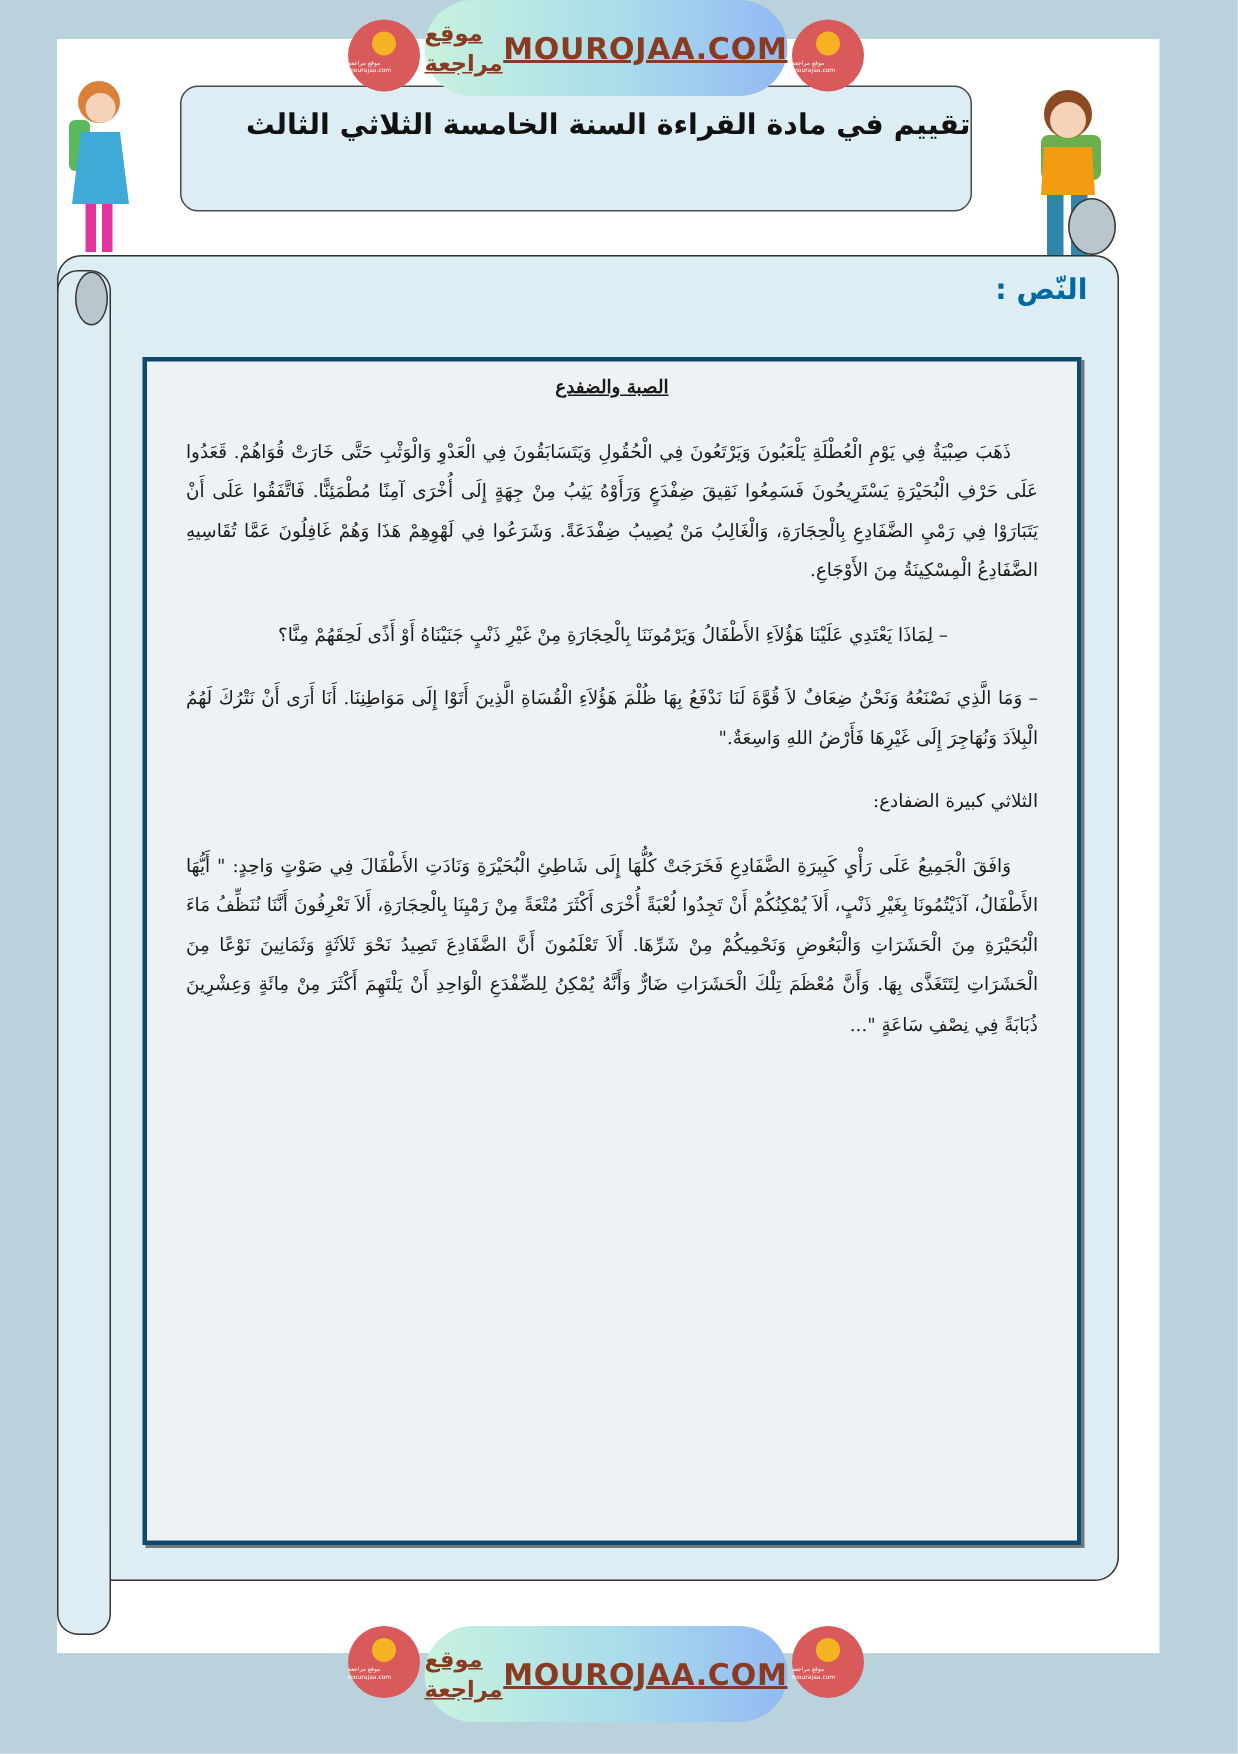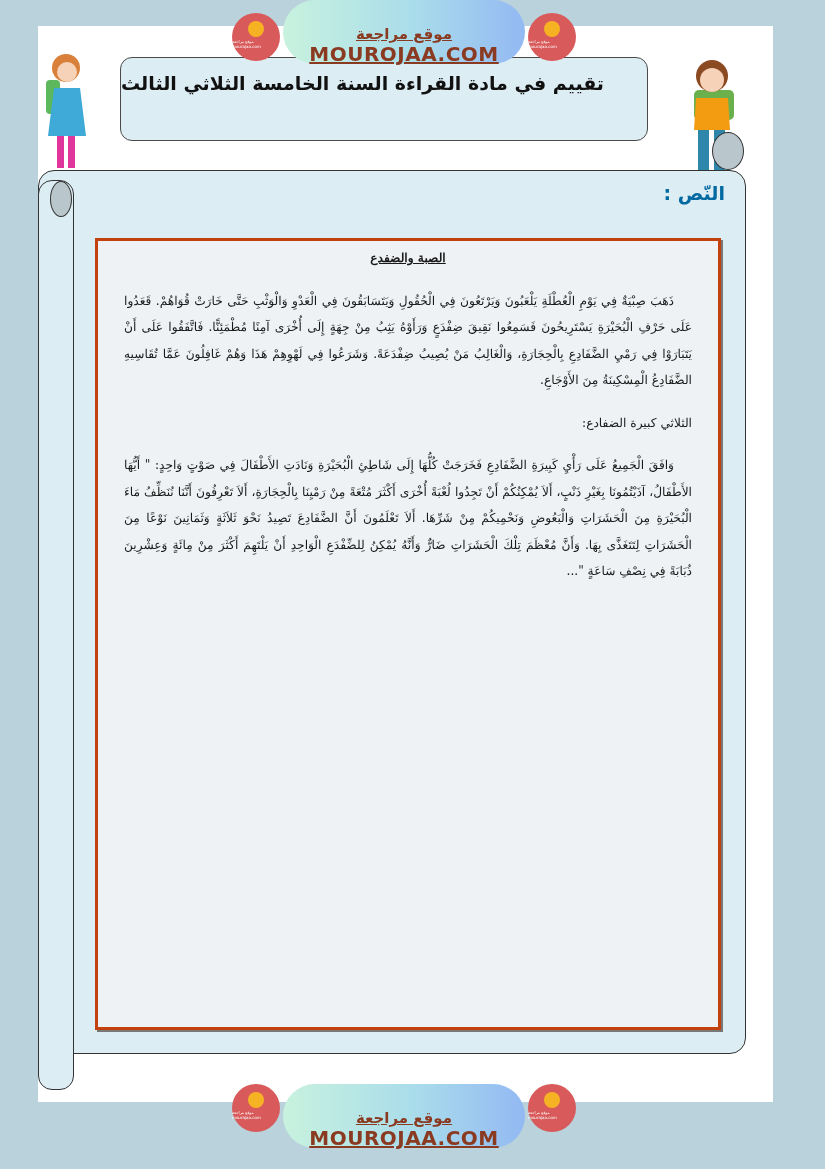--- a/index.html
+++ b/index.html
@@ -1,39 +1,39 @@
 <!DOCTYPE html>
 <html><head>
 <meta charset="utf-8">
 <style>
   html, body { margin:0; padding:0; }
   body { width:825px; height:1169px; background:#b9d2dc; position:relative; overflow:hidden; font-family:"DejaVu Sans", sans-serif; }
   .page { position:absolute; left:38px; top:26px; width:735px; height:1076px; background:#ffffff; }
   .brand { position:absolute; left:283px; width:242px; height:64px; border-radius:32px;
            background:linear-gradient(90deg,#c8f2de 0%,#a9dceb 55%,#93b9f3 100%);
-           display:flex; flex-direction:column; align-items:center; justify-content:flex-end; z-index:5; }
+           display:flex; flex-direction:row; align-items:center; justify-content:flex-end; z-index:5; }
   .brand .ar { font-family:"DejaVu Sans", sans-serif; font-weight:bold; font-size:15px; color:#8b3a22; text-decoration:underline; line-height:20px; }
   .brand .en { font-family:"DejaVu Sans", sans-serif; font-weight:bold; font-size:20px; color:#8b3a22; text-decoration:underline; letter-spacing:0.5px; line-height:20px; }
   .logo { position:absolute; width:48px; height:48px; border-radius:50%; background:#d95a5a; z-index:6;
           display:flex; flex-direction:column; align-items:center; justify-content:center; }
   .logo .dot { width:16px; height:16px; border-radius:50%; background:#f5b324; margin-top:-4px; }
   .logo .tiny { font-size:4px; color:#fff; margin-top:2px; line-height:5px; }
   .title-box { position:absolute; left:120px; top:57px; width:526px; height:82px; background:#dcedf4;
                border:1.5px solid #4a4a4a; border-radius:12px; z-index:2; }
-  .title-box .t { position:absolute; top:14px; width:100%; text-align:left; direction:rtl;
+  .title-box .t { position:absolute; top:14px; width:100%; text-align:right; direction:rtl;
                   font-family:"DejaVu Sans", sans-serif; font-weight:bold; font-size:19px; color:#111; }
   .kid { position:absolute; z-index:3; }
   .scroll { position:absolute; left:38px; top:170px; width:706px; height:882px; background:#dcedf4;
             border:1.5px solid #333; border-radius:16px 16px 16px 16px; z-index:2; }
   .scroll-left { position:absolute; left:38px; top:180px; width:34px; height:908px; background:#dcedf4;
                  border:1.5px solid #333; border-radius:14px; z-index:3; }
   .curl { position:absolute; background:#b9c6cc; border:1.5px solid #333; border-radius:50%; z-index:4; }
   .nass { position:absolute; right:100px; top:182px; direction:rtl; font-weight:bold; font-size:19px; color:#0369a1; z-index:5; }
   .textbox { position:absolute; left:95px; top:238px; width:620px; height:786px; background:#eef2f4;
-             border:3px solid #c2410c; box-shadow:2px 2px 0 #777; z-index:5; padding:0; }
+             border:3px solid #0c4a6e; box-shadow:2px 2px 0 #777; z-index:5; padding:0; }
   .story { direction:rtl; text-align:justify; font-family:"DejaVu Serif", serif; font-size:12.2px; line-height:26.5px; color:#1a1a1a; padding:4px 10px 0 10px; }
   .story .h { text-align:center; text-decoration:underline; font-weight:bold; margin-bottom:2px; }
   .story p { margin:16px; }
   .story .ind { text-indent:18px; }
   .story .ctr { text-indent:60px; }
 </style>
 </head>
 <body>
 
 <div class="page"></div>
@@ -76,20 +76,22 @@
 <div class="scroll-left"></div>
 <div class="curl" style="left:50px;top:181px;width:20px;height:34px;"></div>
 <div class="curl" style="left:712px;top:132px;width:30px;height:36px;"></div>
 
 <div class="nass">النّص :</div>
 
 <div class="textbox">
   <div class="story">
     <div class="h">الصبة والضفدع</div>
     <p class="ind">ذَهَبَ صِبْيَةٌ فِي يَوْمِ الْعُطْلَةِ يَلْعَبُونَ وَيَرْتَعُونَ فِي الْحُقُولِ وَيَتَسَابَقُونَ فِي الْعَدْوِ وَالْوَثْبِ حَتَّى خَارَتْ قُوَاهُمْ. قَعَدُوا عَلَى حَرْفِ الْبُحَيْرَةِ يَسْتَرِيحُونَ فَسَمِعُوا نَقِيقَ ضِفْدَعٍ وَرَأَوْهُ يَثِبُ مِنْ جِهَةٍ إِلَى أُخْرَى آمِنًا مُطْمَئِنًّا. فَاتَّفَقُوا عَلَى أَنْ يَتَبَارَوْا فِي رَمْيِ الضَّفَادِعِ بِالْحِجَارَةِ، وَالْغَالِبُ مَنْ يُصِيبُ ضِفْدَعَةً. وَشَرَعُوا فِي لَهْوِهِمْ هَذَا وَهُمْ غَافِلُونَ عَمَّا تُقَاسِيهِ الضَّفَادِعُ الْمِسْكِينَةُ مِنَ الأَوْجَاعِ.</p>
+    <p class="ctr">– لِمَاذَا يَعْتَدِي عَلَيْنَا هَؤُلاَءِ الأَطْفَالُ وَيَرْمُونَنَا بِالْحِجَارَةِ مِنْ غَيْرِ ذَنْبٍ جَنَيْنَاهُ أَوْ أَذًى لَحِقَهُمْ مِنَّا؟</p>
+    <p>– وَمَا الَّذِي نَصْنَعُهُ وَنَحْنُ ضِعَافٌ لاَ قُوَّةَ لَنَا نَدْفَعُ بِهَا ظُلْمَ هَؤُلاَءِ الْقُسَاةِ الَّذِينَ أَتَوْا إِلَى مَوَاطِنِنَا. أَنَا أَرَى أَنْ نَتْرُكَ لَهُمُ الْبِلاَدَ وَنُهَاجِرَ إِلَى غَيْرِهَا فَأَرْضُ اللهِ وَاسِعَةٌ."</p>
     <p>الثلاثي كبيرة الضفادع:</p>
     <p class="ind">وَافَقَ الْجَمِيعُ عَلَى رَأْيِ كَبِيرَةِ الضَّفَادِعِ فَخَرَجَتْ كُلُّهَا إِلَى شَاطِئِ الْبُحَيْرَةِ وَنَادَتِ الأَطْفَالَ فِي صَوْتٍ وَاحِدٍ: " أَيُّهَا الأَطْفَالُ، آذَيْتُمُونَا بِغَيْرِ ذَنْبٍ، أَلاَ يُمْكِنُكُمْ أَنْ تَجِدُوا لُعْبَةً أُخْرَى أَكْثَرَ مُتْعَةً مِنْ رَمْيِنَا بِالْحِجَارَةِ، أَلاَ تَعْرِفُونَ أَنَّنَا نُنَظِّفُ مَاءَ الْبُحَيْرَةِ مِنَ الْحَشَرَاتِ وَالْبَعُوضِ وَنَحْمِيكُمْ مِنْ شَرِّهَا. أَلاَ تَعْلَمُونَ أَنَّ الضَّفَادِعَ تَصِيدُ نَحْوَ ثَلاَثَةٍ وَثَمَانِينَ نَوْعًا مِنَ الْحَشَرَاتِ لِتَتَغَذَّى بِهَا. وَأَنَّ مُعْظَمَ تِلْكَ الْحَشَرَاتِ ضَارٌّ وَأَنَّهُ يُمْكِنُ لِلضِّفْدَعِ الْوَاحِدِ أَنْ يَلْتَهِمَ أَكْثَرَ مِنْ مِائَةٍ وَعِشْرِينَ ذُبَابَةً فِي نِصْفِ سَاعَةٍ "...</p>
   </div>
 </div>
 
 <div class="logo" style="left:232px;top:1084px;">
   <div class="dot"></div>
   <div class="tiny">موقع مراجعة mourajaa.com</div>
 </div>
 <div class="brand" style="top:1084px;">

